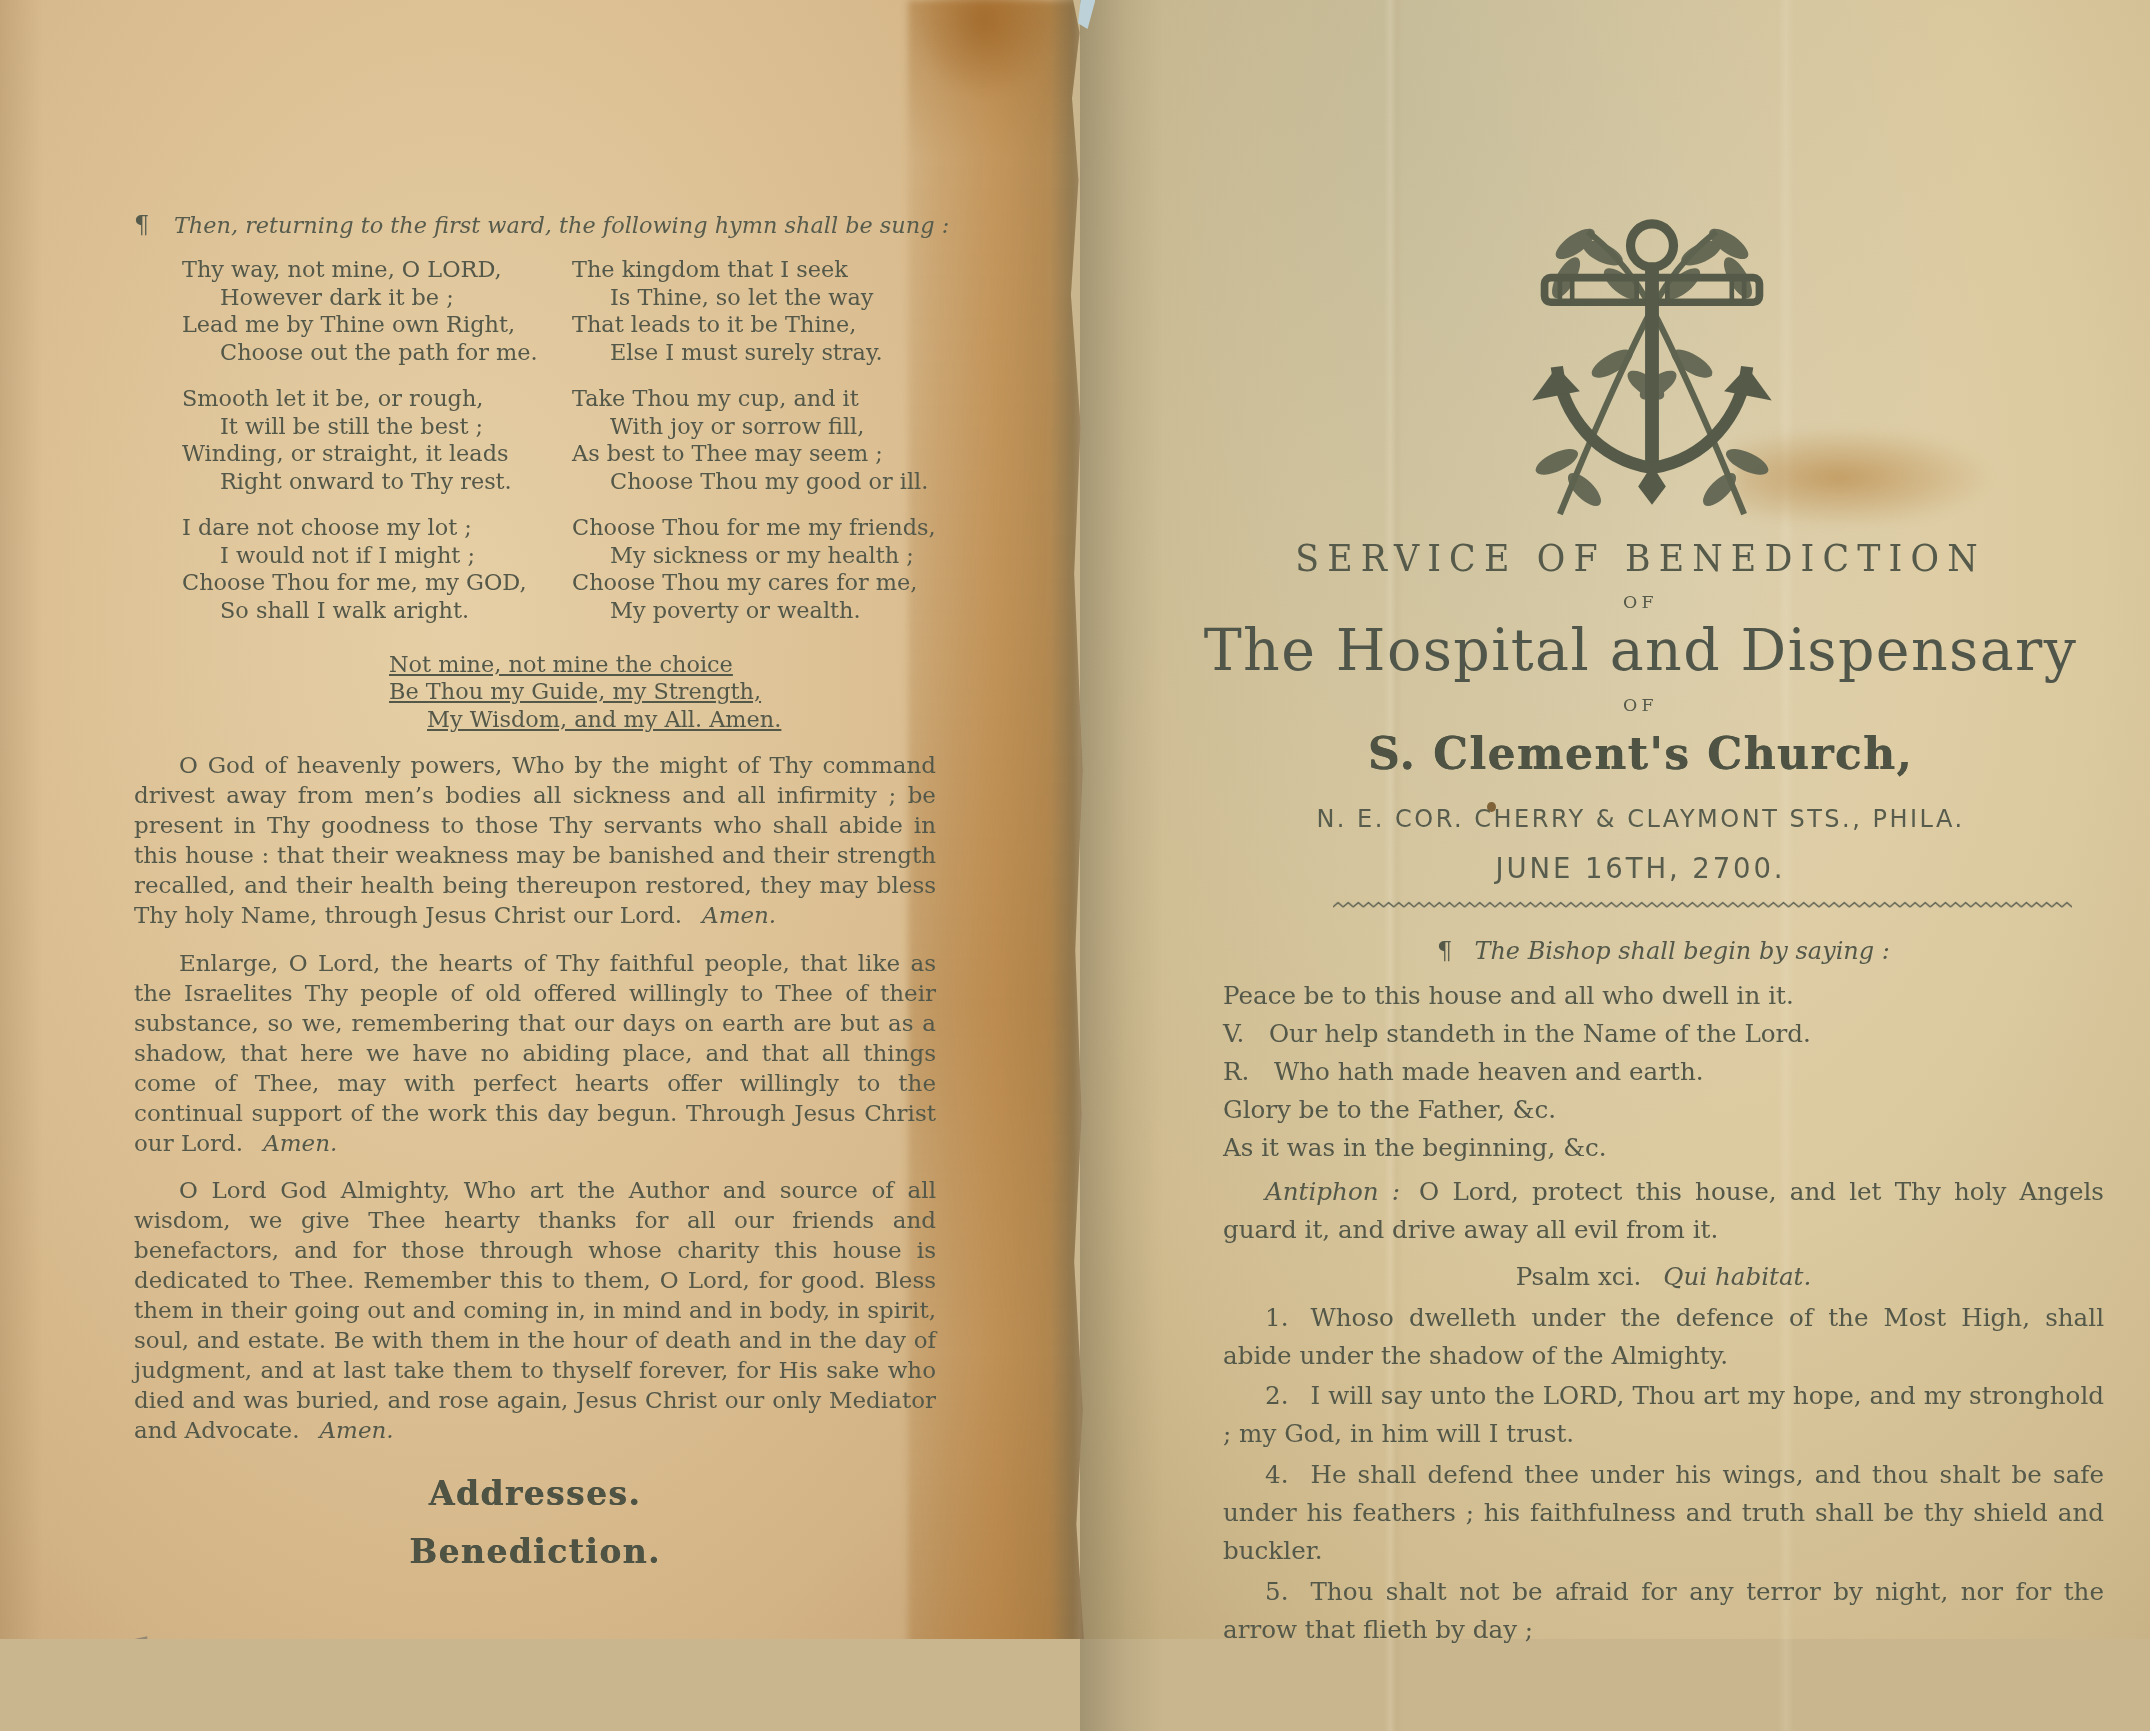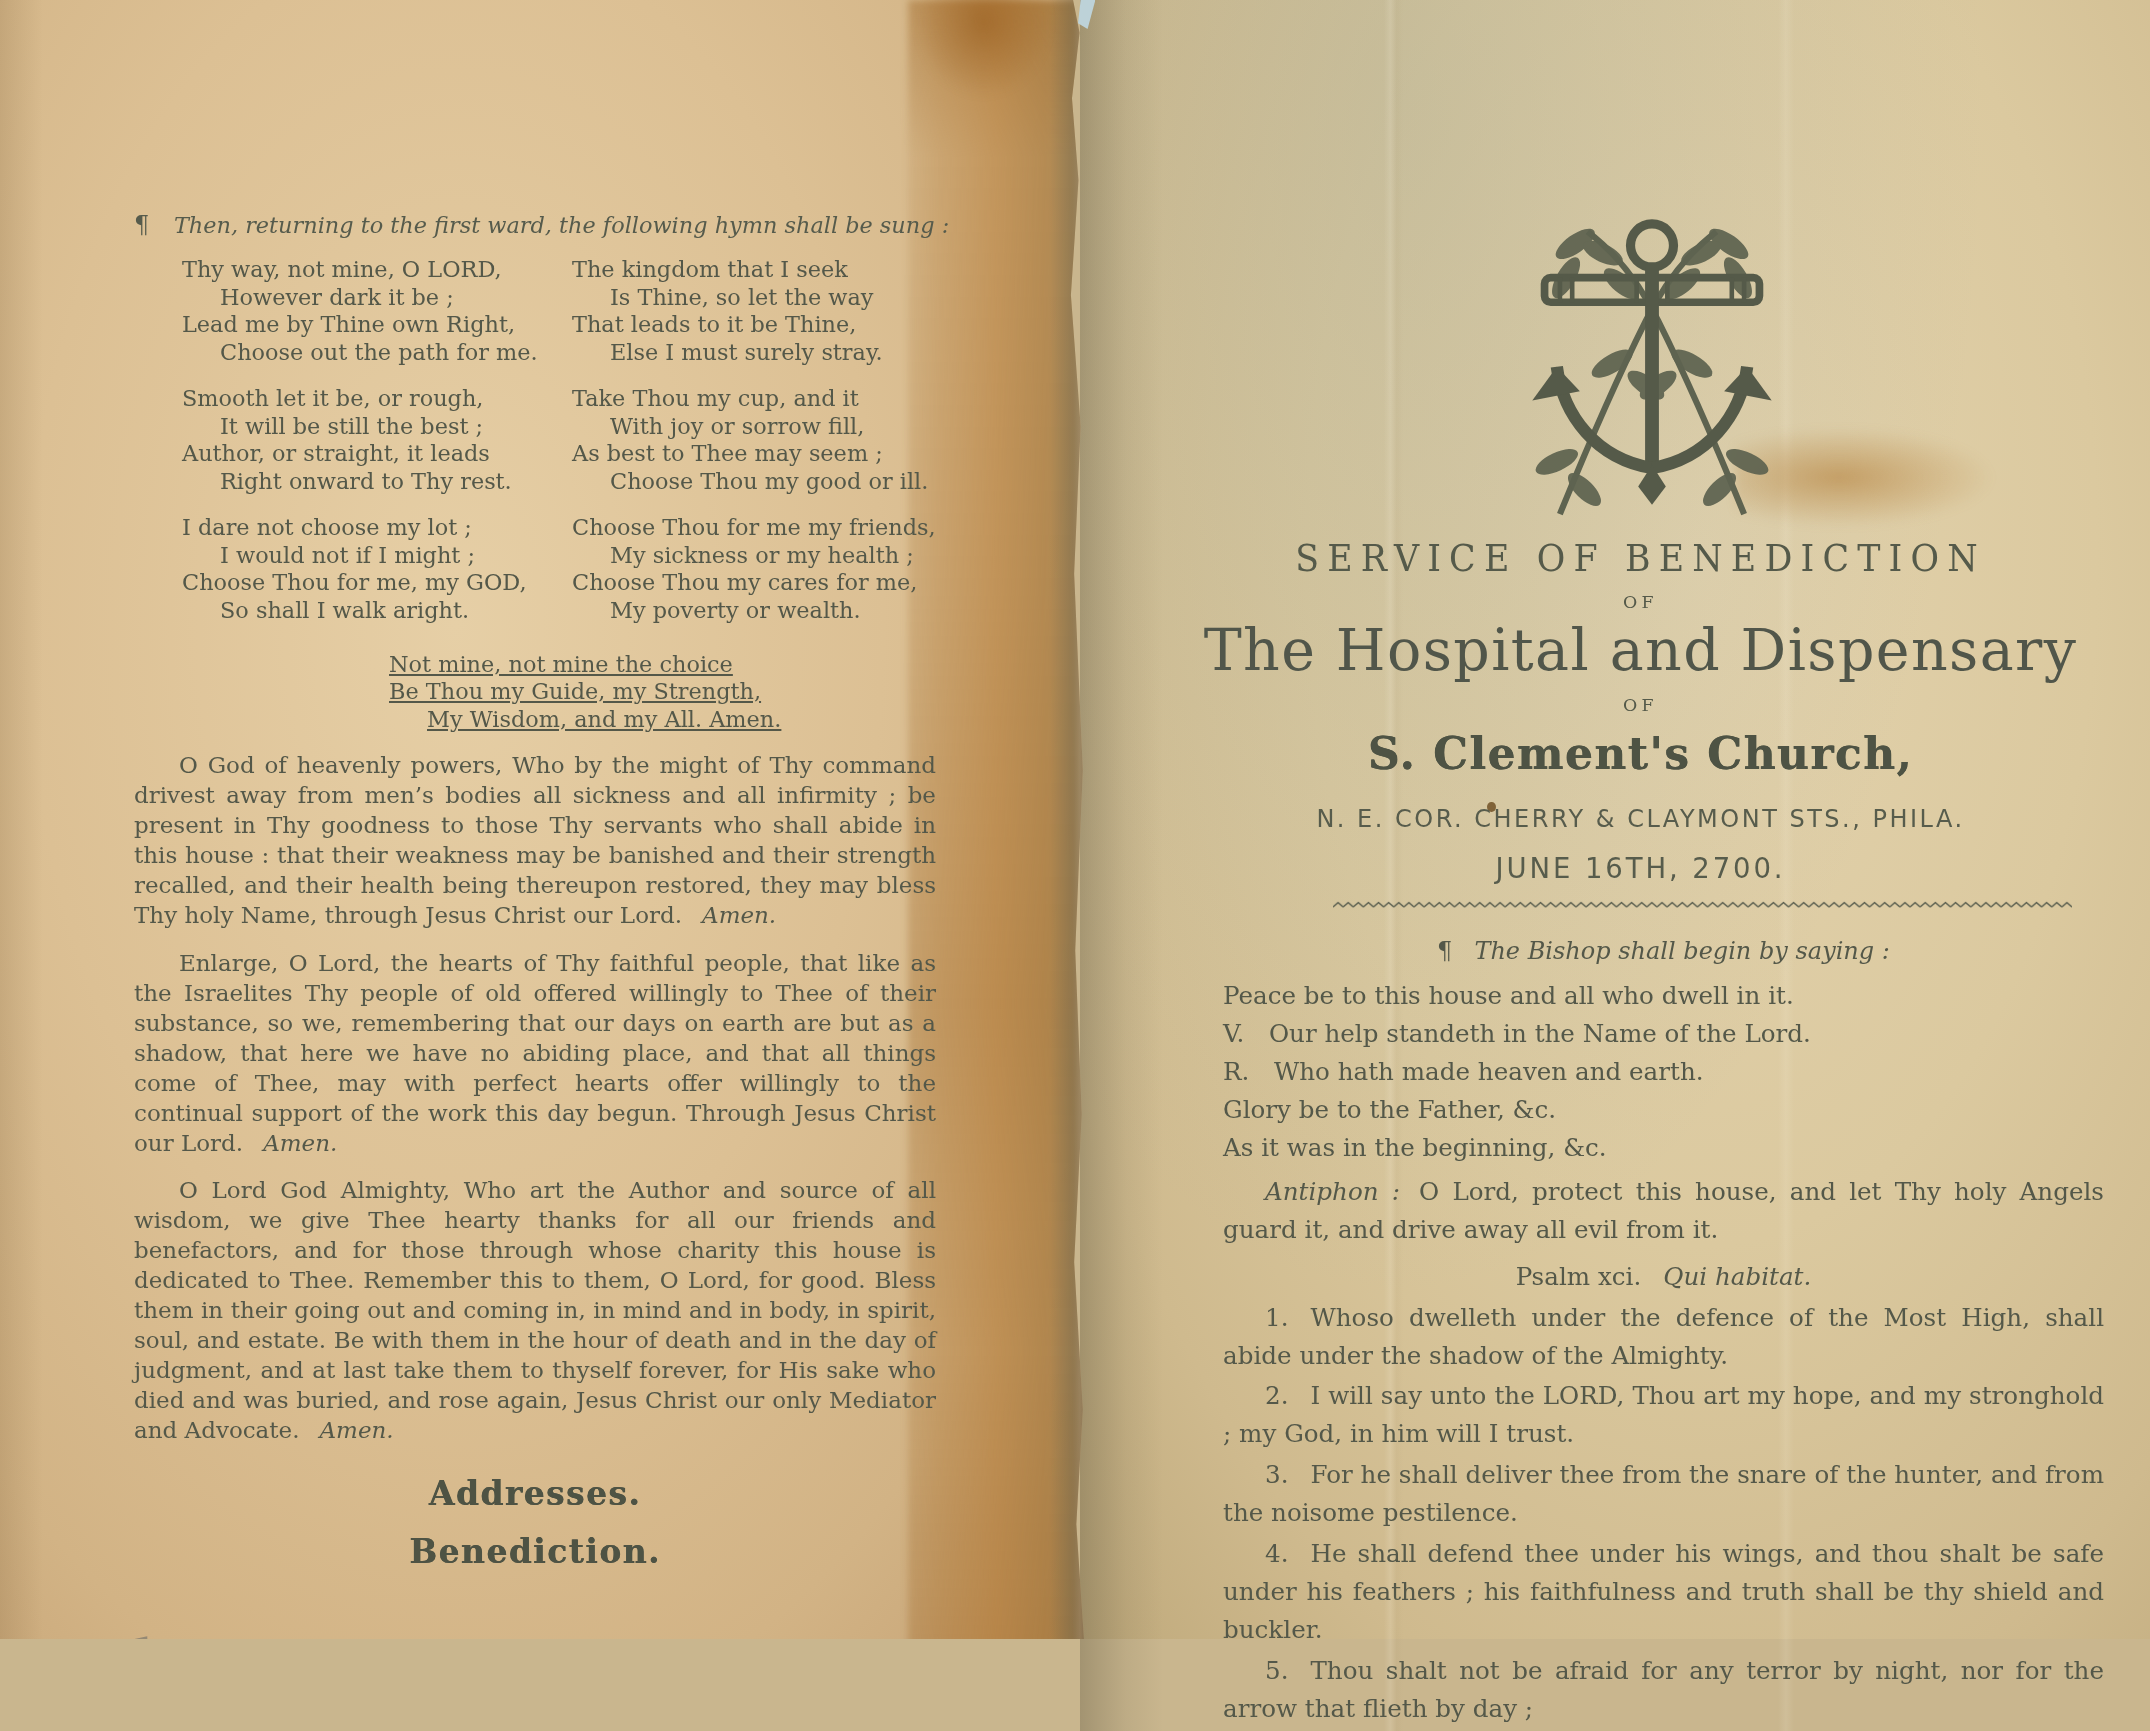--- a/index.html
+++ b/index.html
@@ -154,21 +154,21 @@
       <div class="hymn-col">
         <div class="stanza">
           <span class="hymn-line">Thy way, not mine, O LORD,</span>
           <span class="hymn-line ind">However dark it be ;</span>
           <span class="hymn-line">Lead me by Thine own Right,</span>
           <span class="hymn-line ind">Choose out the path for me.</span>
         </div>
         <div class="stanza">
           <span class="hymn-line">Smooth let it be, or rough,</span>
           <span class="hymn-line ind">It will be still the best ;</span>
-          <span class="hymn-line">Author, or straight, it leads</span>
+          <span class="hymn-line">Winding, or straight, it leads</span>
           <span class="hymn-line ind">Right onward to Thy rest.</span>
         </div>
         <div class="stanza">
           <span class="hymn-line">I dare not choose my lot ;</span>
           <span class="hymn-line ind">I would not if I might ;</span>
           <span class="hymn-line">Choose Thou for me, my GOD,</span>
           <span class="hymn-line ind">So shall I walk aright.</span>
         </div>
       </div>
       <div class="hymn-col">
@@ -286,20 +286,19 @@
     <p class="vline"><span class="vlabel">R.</span><span>Who hath made heaven and earth.</span></p>
     <p class="vline"><span class="vlabel"></span><span>Glory be to the Father, &amp;c.</span></p>
     <p class="vline"><span class="vlabel"></span><span>As it was in the beginning, &amp;c.</span></p>
 
     <p class="antiphon"><span class="alabel">Antiphon :</span><span>O Lord, protect this house, and let Thy holy Angels guard it, and drive away all evil from it.</span></p>
 
     <p class="psalm-heading"><span>Psalm xci.</span><span class="latin">Qui habitat.</span></p>
 
     <p class="psv"><span class="pnum">1.</span><span>Whoso dwelleth under the defence of the Most High, shall abide under the shadow of the Almighty.</span></p>
     <p class="psv"><span class="pnum">2.</span><span>I will say unto the LORD, Thou art my hope, and my stronghold ; my God, in him will I trust.</span></p>
-    <p class="psv"><span class="pnum">3.</span><span>For he shall deliver thee from the snare of the hunter, and from the noisome pestilence.</span></p>
     <p class="psv"><span class="pnum">4.</span><span>He shall defend thee under his wings, and thou shalt be safe under his feathers ; his faithfulness and truth shall be thy shield and buckler.</span></p>
     <p class="psv"><span class="pnum">5.</span><span>Thou shalt not be afraid for any terror by night, nor for the arrow that flieth by day ;</span></p>
   </div>
 </div>
 
 <div class="page-gap-sliver"></div>
 
 
 </body></html>

